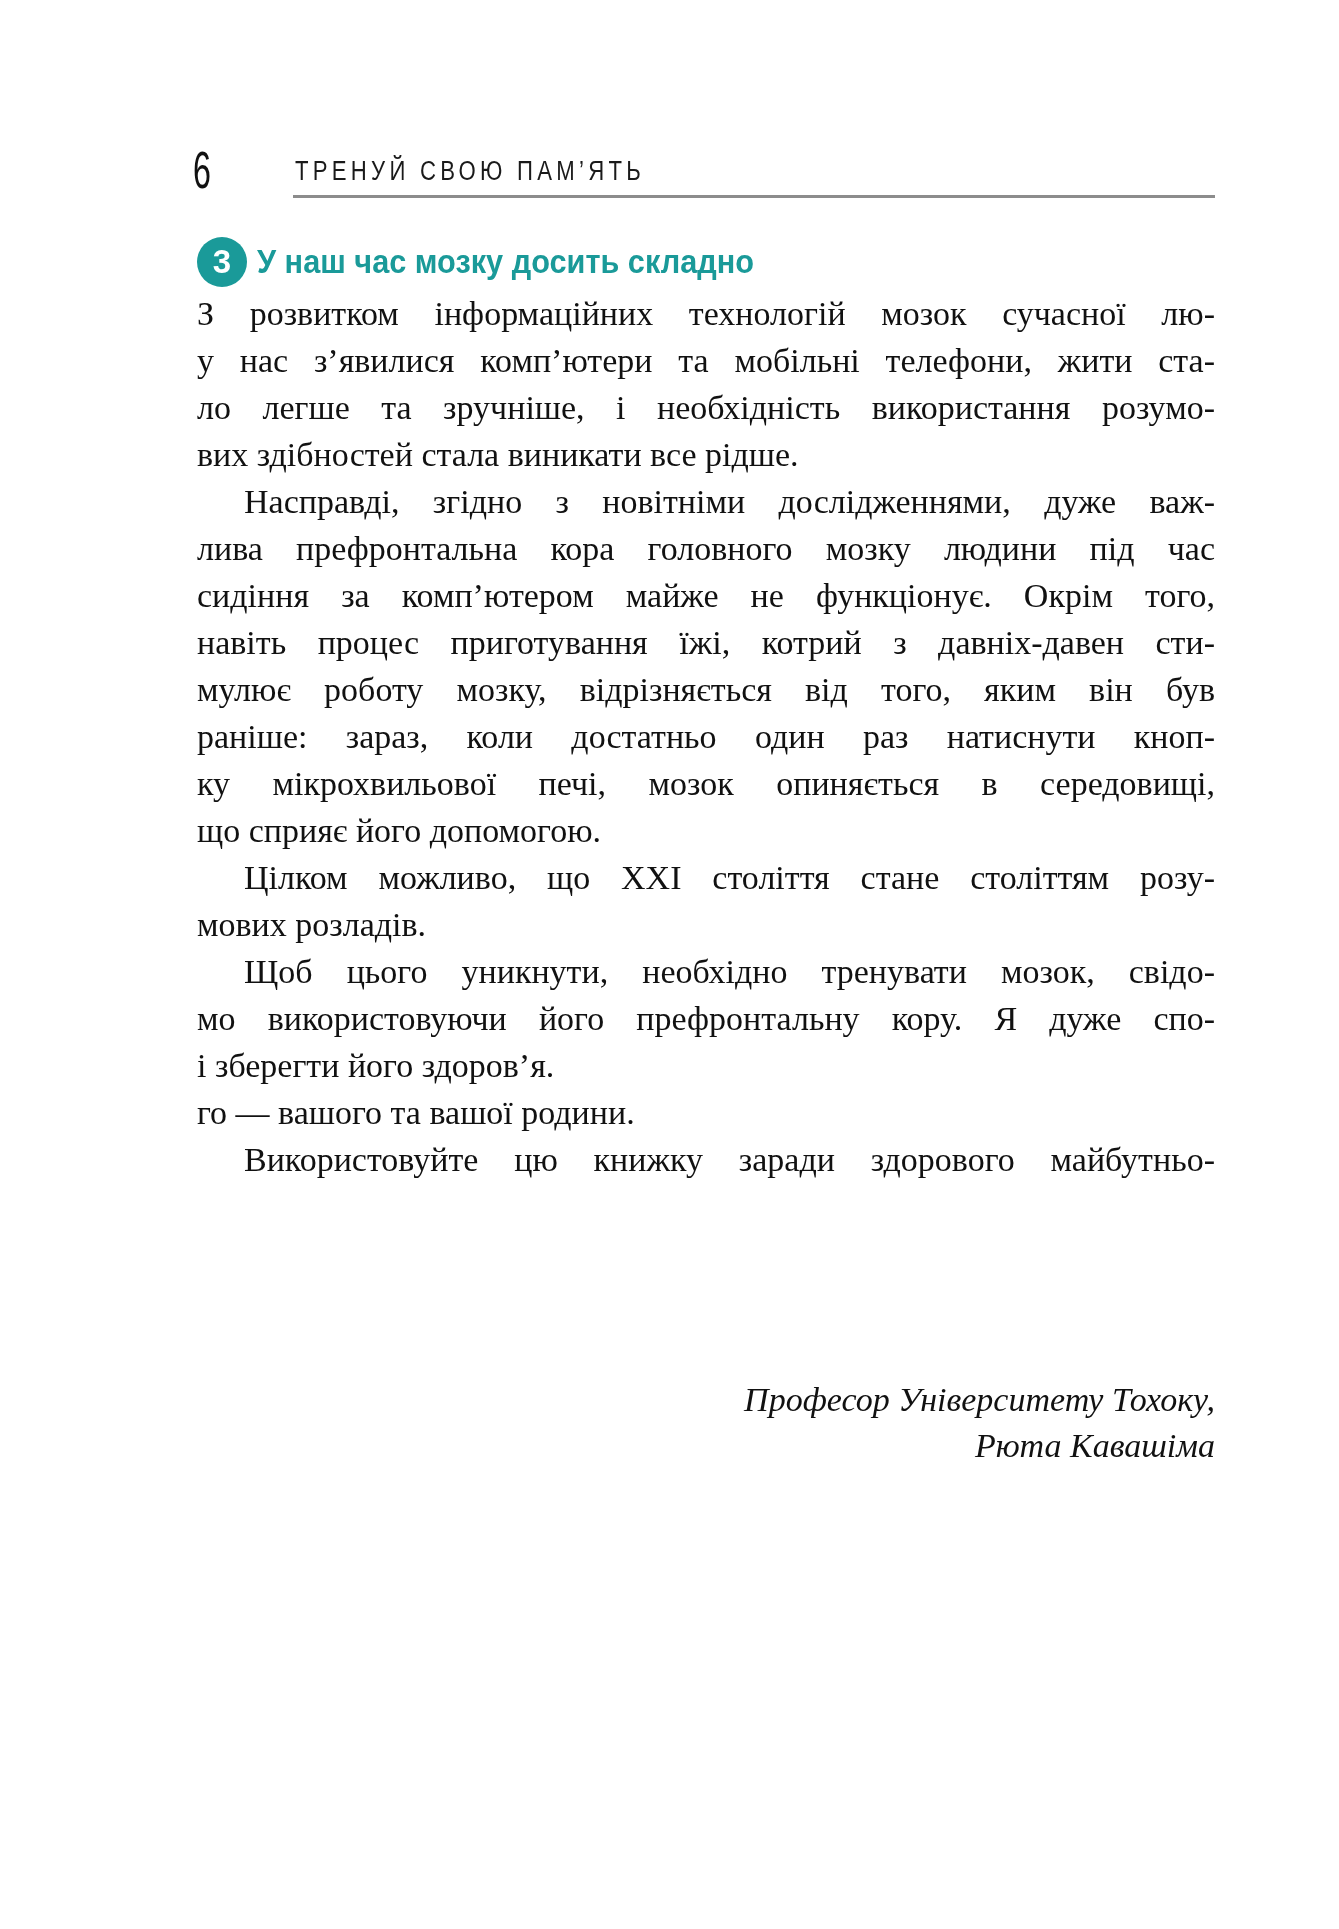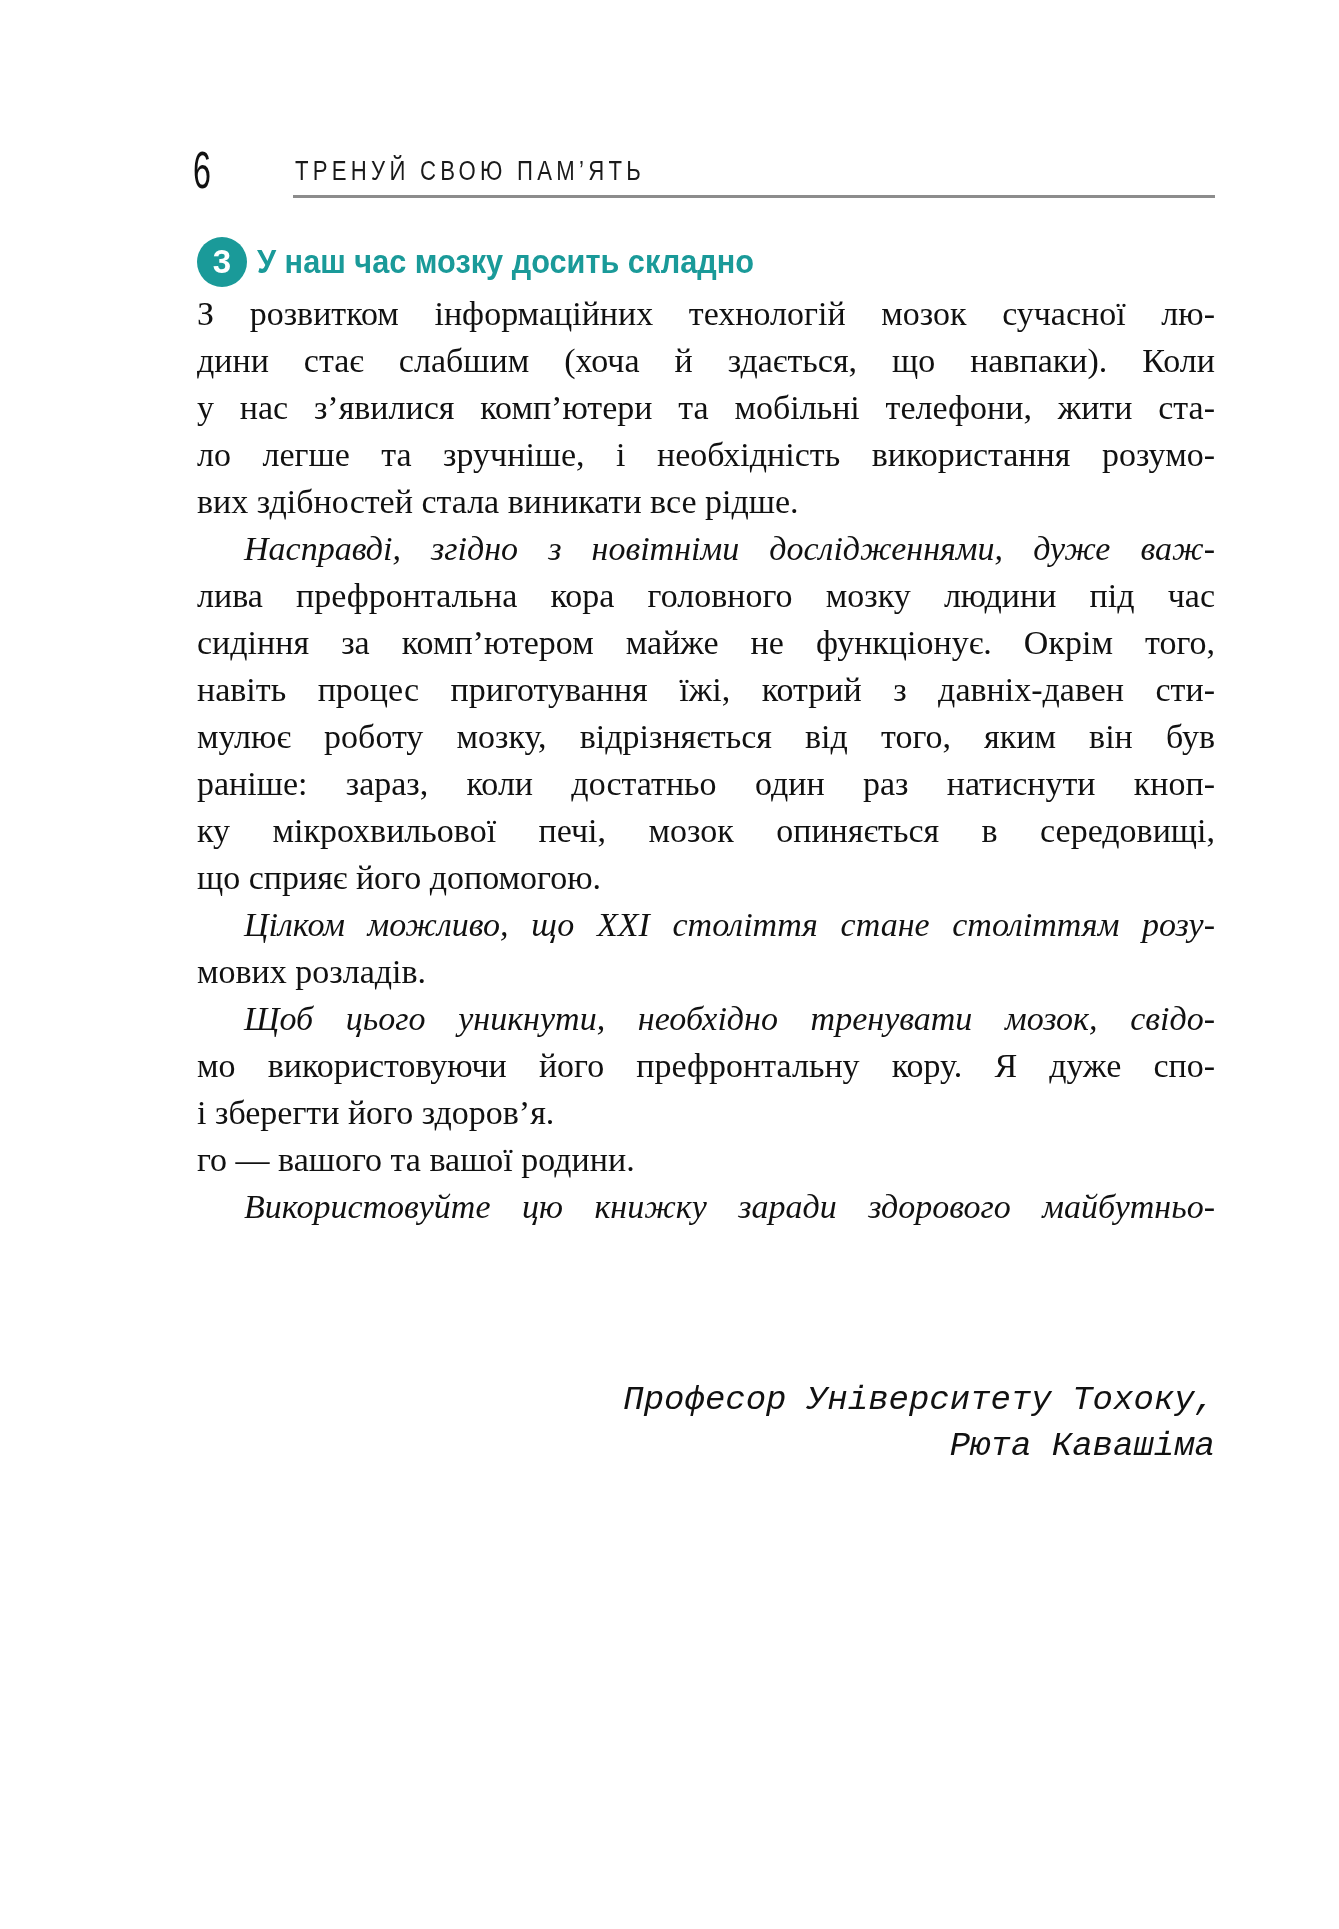--- a/index.html
+++ b/index.html
@@ -97,38 +97,37 @@
       text-align: justify;
       text-align-last: justify;
       overflow: visible;
     }
     .body-text .line.last {
       text-align-last: left;
       text-align: left;
     }
     .body-text .line.indent {
       padding-left: 47px;
-      font-style: italic;
     }
     .line-inner {
       display: block;
       width: 100%;
       white-space: normal;
       text-align: justify;
       text-align-last: justify;
     }
     .line.last .line-inner {
       text-align-last: left;
     }
     .signature {
       position: absolute;
       right: 124px;
       top: 1377px;
       text-align: right;
-      font-family: Liberation Mono, monospace;
+      font-family: Liberation Serif, serif;
       font-style: italic;
       font-size: 34px;
       line-height: 46px;
       color: #111111;
     }
     .signature span {
       display: block;
     }
   </style>
 </head>
@@ -142,23 +141,20 @@
   <div class="section-heading">
     <div class="badge">3</div>
     <div class="heading-text">У наш час мозку досить складно</div>
   </div>
 
   <div class="body-text">
 
     <div>
       <span class="line">
           <span class="line-inner">З розвитком інформаційних технологій мозок сучасної лю-</span>
-        </span>
-      <span class="line">
-          <span class="line-inner">дини стає слабшим (хоча й здається, що навпаки). Коли</span>
         </span>
       <span class="line">
           <span class="line-inner">у нас з’явилися комп’ютери та мобільні телефони, жити ста-</span>
         </span>
       <span class="line">
           <span class="line-inner">ло легше та зручніше, і необхідність використання розумо-</span>
         </span>
       <span class="line last">
           <span class="line-inner">вих здібностей стала виникати все рідше.</span>
         </span>

